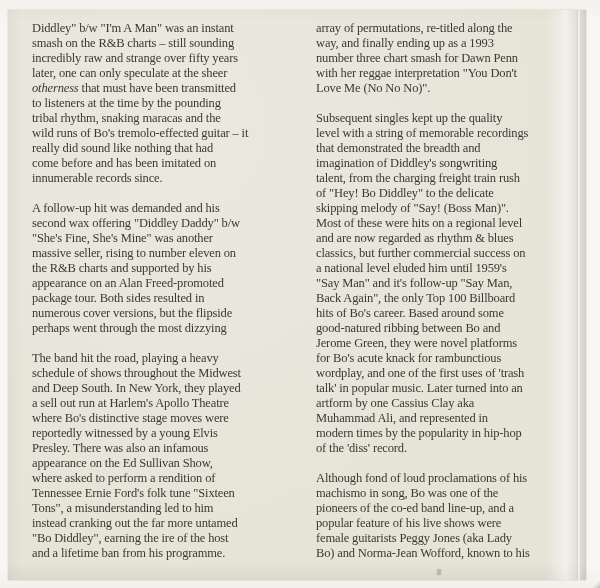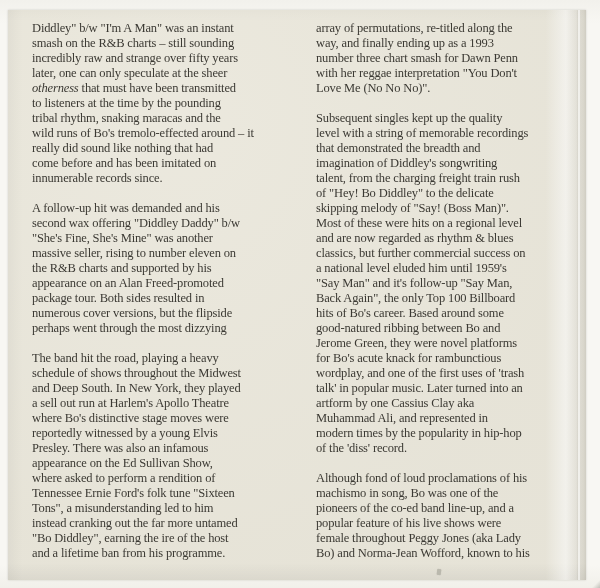--- a/index.html
+++ b/index.html
@@ -62,21 +62,21 @@
   <div class="cols">
 
     <div class="col">
       <p><span>Diddley" b/w "I'm A Man" was an instant
 smash on the R&amp;B charts – still sounding
 incredibly raw and strange over fifty years
 later, one can only speculate at the sheer
 </span><i>otherness</i><span> that must have been transmitted
 to listeners at the time by the pounding
 tribal rhythm, snaking maracas and the
-wild runs of Bo's tremolo-effected around – it
+wild runs of Bo's tremolo-effected guitar – it
 really did sound like nothing that had
 come before and has been imitated on
 innumerable records since.</span></p>
       <p>A follow-up hit was demanded and his
 second wax offering "Diddley Daddy" b/w
 "She's Fine, She's Mine" was another
 massive seller, rising to number eleven on
 the R&amp;B charts and supported by his
 appearance on an Alan Freed-promoted
 package tour. Both sides resulted in
@@ -124,21 +124,21 @@
 wordplay, and one of the first uses of 'trash
 talk' in popular music. Later turned into an
 artform by one Cassius Clay aka
 Muhammad Ali, and represented in
 modern times by the popularity in hip-hop
 of the 'diss' record.</p>
       <p>Although fond of loud proclamations of his
 machismo in song, Bo was one of the
 pioneers of the co-ed band line-up, and a
 popular feature of his live shows were
-female throughout Peggy Jones (aka Lady
+female guitarists Peggy Jones (aka Lady
 Bo) and Norma-Jean Wofford, known to his</p>
     </div>
 
   </div>
 
   <div class="crease"></div>
   <div class="speck"></div>
 </div>
 
 <div class="corner-wear"></div>

